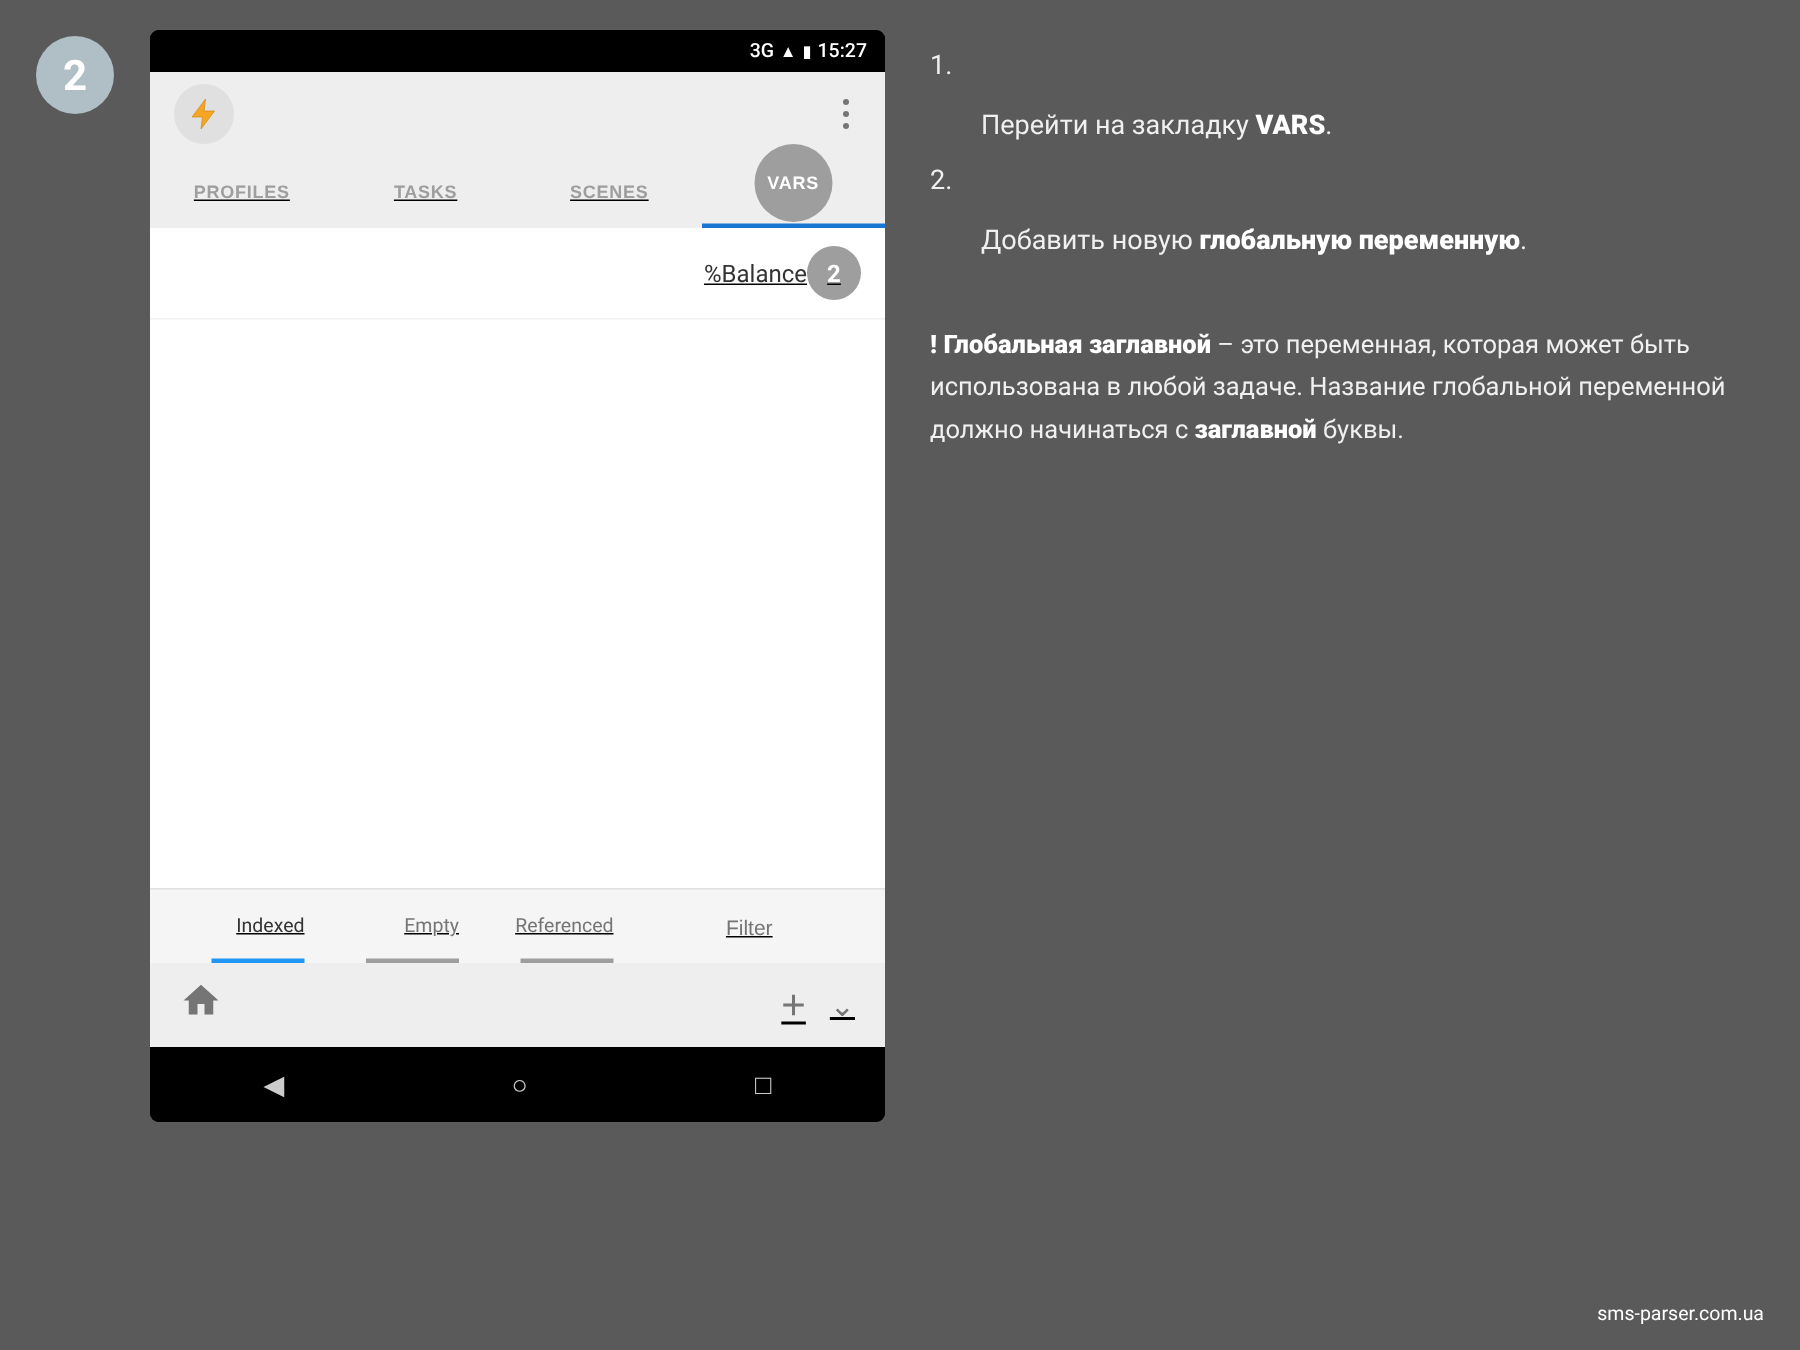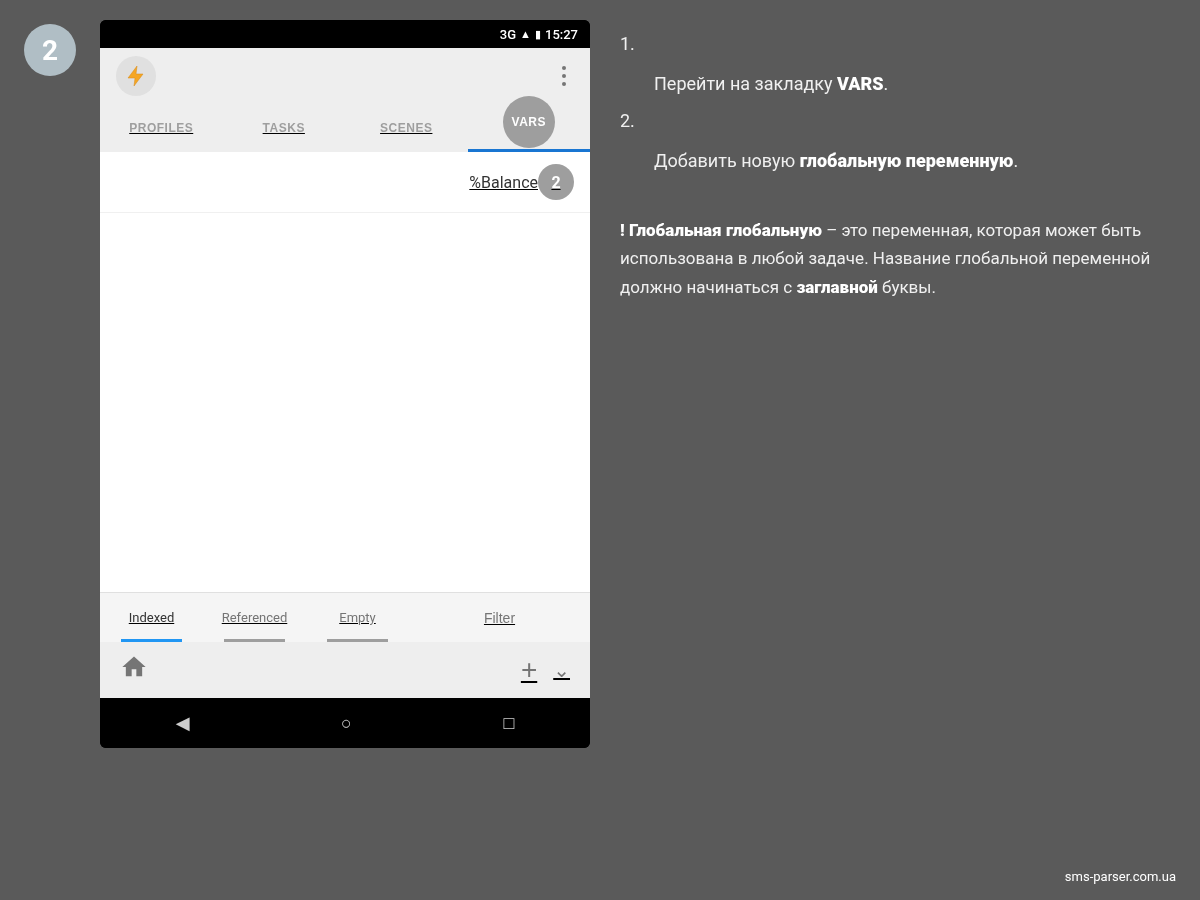--- a/index.html
+++ b/index.html
@@ -206,21 +206,21 @@
       display: flex;
       height: 50px;
       align-items: center;
       border-top: 1px solid #e0e0e0;
     }
 
     .filter-tab {
       flex: 1;
       display: flex;
       flex-direction: column;
-      align-items: center;
+      align-items: flex-end;
       justify-content: center;
       height: 100%;
       font-size: 13px;
       color: #757575;
       position: relative;
       cursor: pointer;
     }
 
     .filter-tab.active-filter {
       color: #333;
@@ -391,25 +391,25 @@
         </div>
       </div>
     </div>
 
     <div class="filter-tabs">
       <div class="filter-tab active-filter">
         <span>Indexed</span>
         <div class="filter-tab-indicator"></div>
       </div>
       <div class="filter-tab">
+        <span>Empty</span>
+        <div class="filter-tab-indicator" style="background:#9e9e9e;"></div>
+      </div>
+      <div class="filter-tab">
         <span>Referenced</span>
-        <div class="filter-tab-indicator" style="background:#9e9e9e;"></div>
-      </div>
-      <div class="filter-tab">
-        <span>Empty</span>
         <div class="filter-tab-indicator" style="background:#9e9e9e;"></div>
       </div>
       <div class="filter-tab">
         <input class="filter-input" type="text" placeholder="Filter" style="">
       </div>
     </div>
 
     <div class="bottom-nav">
       <button class="nav-action-btn">
         
@@ -440,19 +440,19 @@
     </span>
   </div>
   <div class="instruction-item">
     <span class="instruction-num">2.</span>
     <span class="instruction-text">
       Добавить новую <strong>глобальную переменную</strong>.
     </span>
   </div>
 
   <div class="note-block">
-    <strong>! Глобальная глобальную</strong> – это переменная, которая может быть использована в любой задаче. Название глобальной переменной должно начинаться с <strong>заглавной</strong> буквы.
+    <strong>! Глобальная заглавной</strong> – это переменная, которая может быть использована в любой задаче. Название глобальной переменной должно начинаться с <strong>заглавной</strong> буквы.
   </div>
 </div>
 
 <div class="site-credit">
   <span>sms-parser.com.ua</span>
 </div>
 
 </body></html>

